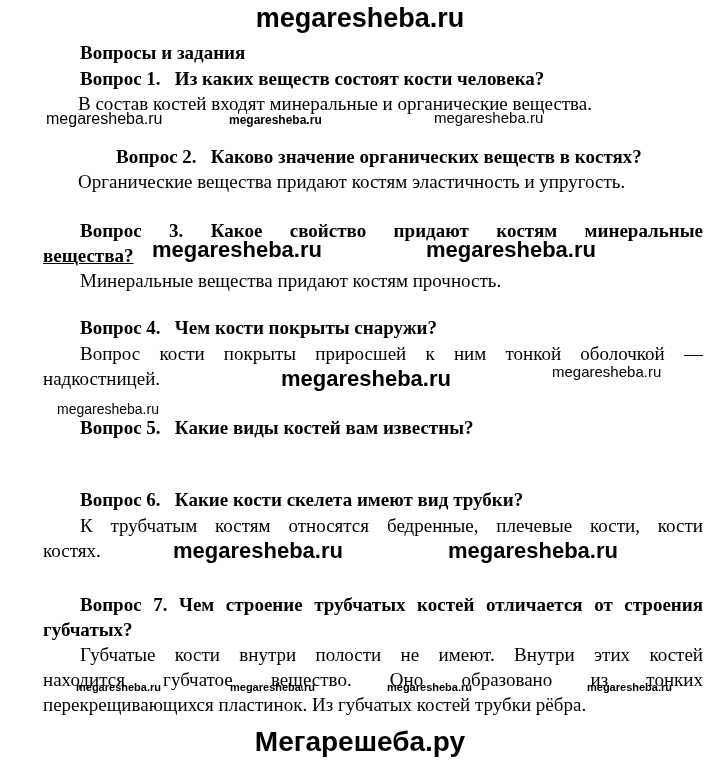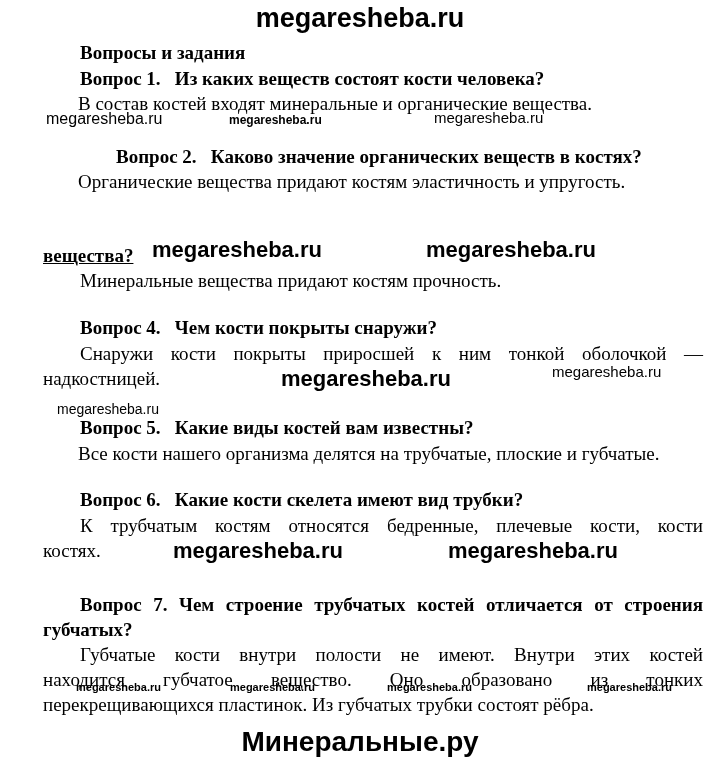--- a/index.html
+++ b/index.html
@@ -45,47 +45,47 @@
   <div class="abs b" style="left:80px;top:68px;">Вопрос 1.&nbsp;&nbsp; Из каких веществ состоят кости человека?</div>
   <div class="abs" style="left:78px;top:93px;">В состав костей входят минеральные и органические вещества.</div>
 
   <div class="abs sans wm-reg16" style="left:46px;top:110px;">megaresheba.ru</div>
   <div class="abs sans wm-bold12" style="left:229px;top:113px;">megaresheba.ru</div>
   <div class="abs sans wm-reg15" style="left:434px;top:109px;">megaresheba.ru</div>
 
   <div class="abs b" style="left:80px;top:146px;margin-left:36px;">Вопрос 2.&nbsp;&nbsp; Каково значение органических веществ в костях?</div>
   <div class="abs" style="left:78px;top:171px;">Органические вещества придают костям эластичность и упругость.</div>
 
+  <div class="jl ind b" style="top:220px;">Вопрос 3. Какое свойство придают костям минеральные</div>
   <div class="abs b" style="left:43px;top:245px;text-decoration:underline;">вещества?</div>
   <div class="abs sans wm-bold22" style="left:152px;top:237px;">megaresheba.ru</div>
   <div class="abs sans wm-bold22" style="left:426px;top:237px;">megaresheba.ru</div>
   <div class="abs" style="left:80px;top:270px;">Минеральные вещества придают костям прочность.</div>
 
   <div class="abs b" style="left:80px;top:317px;">Вопрос 4.&nbsp;&nbsp; Чем кости покрыты снаружи?</div>
-  <div class="jl ind" style="top:343px;">Снаружи кости покрыты приросшей к ним тонкой оболочкой —</div>
+  <div class="jl ind" style="top:343px;">Вопрос кости покрыты приросшей к ним тонкой оболочкой —</div>
   <div class="abs" style="left:43px;top:368px;">надкостницей.</div>
   <div class="abs sans wm-bold22" style="left:281px;top:366px;">megaresheba.ru</div>
   <div class="abs sans wm-reg15" style="left:552px;top:363px;">megaresheba.ru</div>
 
   <div class="abs sans wm-reg14" style="left:57px;top:401px;">megaresheba.ru</div>
 
   <div class="abs b" style="left:80px;top:417px;">Вопрос 5.&nbsp;&nbsp; Какие виды костей вам известны?</div>
-  <div class="abs" style="left:78px;top:443px;">Все кости нашего организма делятся на трубчатые, плоские и губчатые.</div>
 
   <div class="abs b" style="left:80px;top:489px;">Вопрос 6.&nbsp;&nbsp; Какие кости скелета имеют вид трубки?</div>
   <div class="jl ind" style="top:515px;">К трубчатым костям относятся бедренные, плечевые кости, кости</div>
   <div class="abs" style="left:43px;top:540px;">костях.</div>
   <div class="abs sans wm-bold22" style="left:173px;top:538px;">megaresheba.ru</div>
   <div class="abs sans wm-bold22" style="left:448px;top:538px;">megaresheba.ru</div>
 
   <div class="jl ind b" style="top:594px;">Вопрос 7. Чем строение трубчатых костей отличается от строения</div>
   <div class="abs b" style="left:43px;top:619px;text-align:center;">губчатых?</div>
   <div class="jl" style="top:669px;">находится губчатое вещество. Оно образовано из тонких</div>
   <div class="jl ind" style="top:644px;">Губчатые кости внутри полости не имеют. Внутри этих костей</div>
   <div class="abs sans wm-bold11" style="left:76px;top:681px;">megaresheba.ru</div>
   <div class="abs sans wm-bold11" style="left:230px;top:681px;">megaresheba.ru</div>
   <div class="abs sans wm-bold11" style="left:387px;top:681px;">megaresheba.ru</div>
   <div class="abs sans wm-bold11" style="left:587px;top:681px;">megaresheba.ru</div>
-  <div class="abs" style="left:43px;top:694px;">перекрещивающихся пластинок. Из губчатых трубки состоят рёбра.</div>
+  <div class="abs" style="left:43px;top:694px;">перекрещивающихся пластинок. Из губчатых костей трубки рёбра.</div>
 
-  <div class="center-line sans b wm-bottom" style="top:726px;">Минеральные.ру</div>
+  <div class="center-line sans b wm-bottom" style="top:726px;">Мегарешеба.ру</div>
 
 </div>
 
 </body></html>

